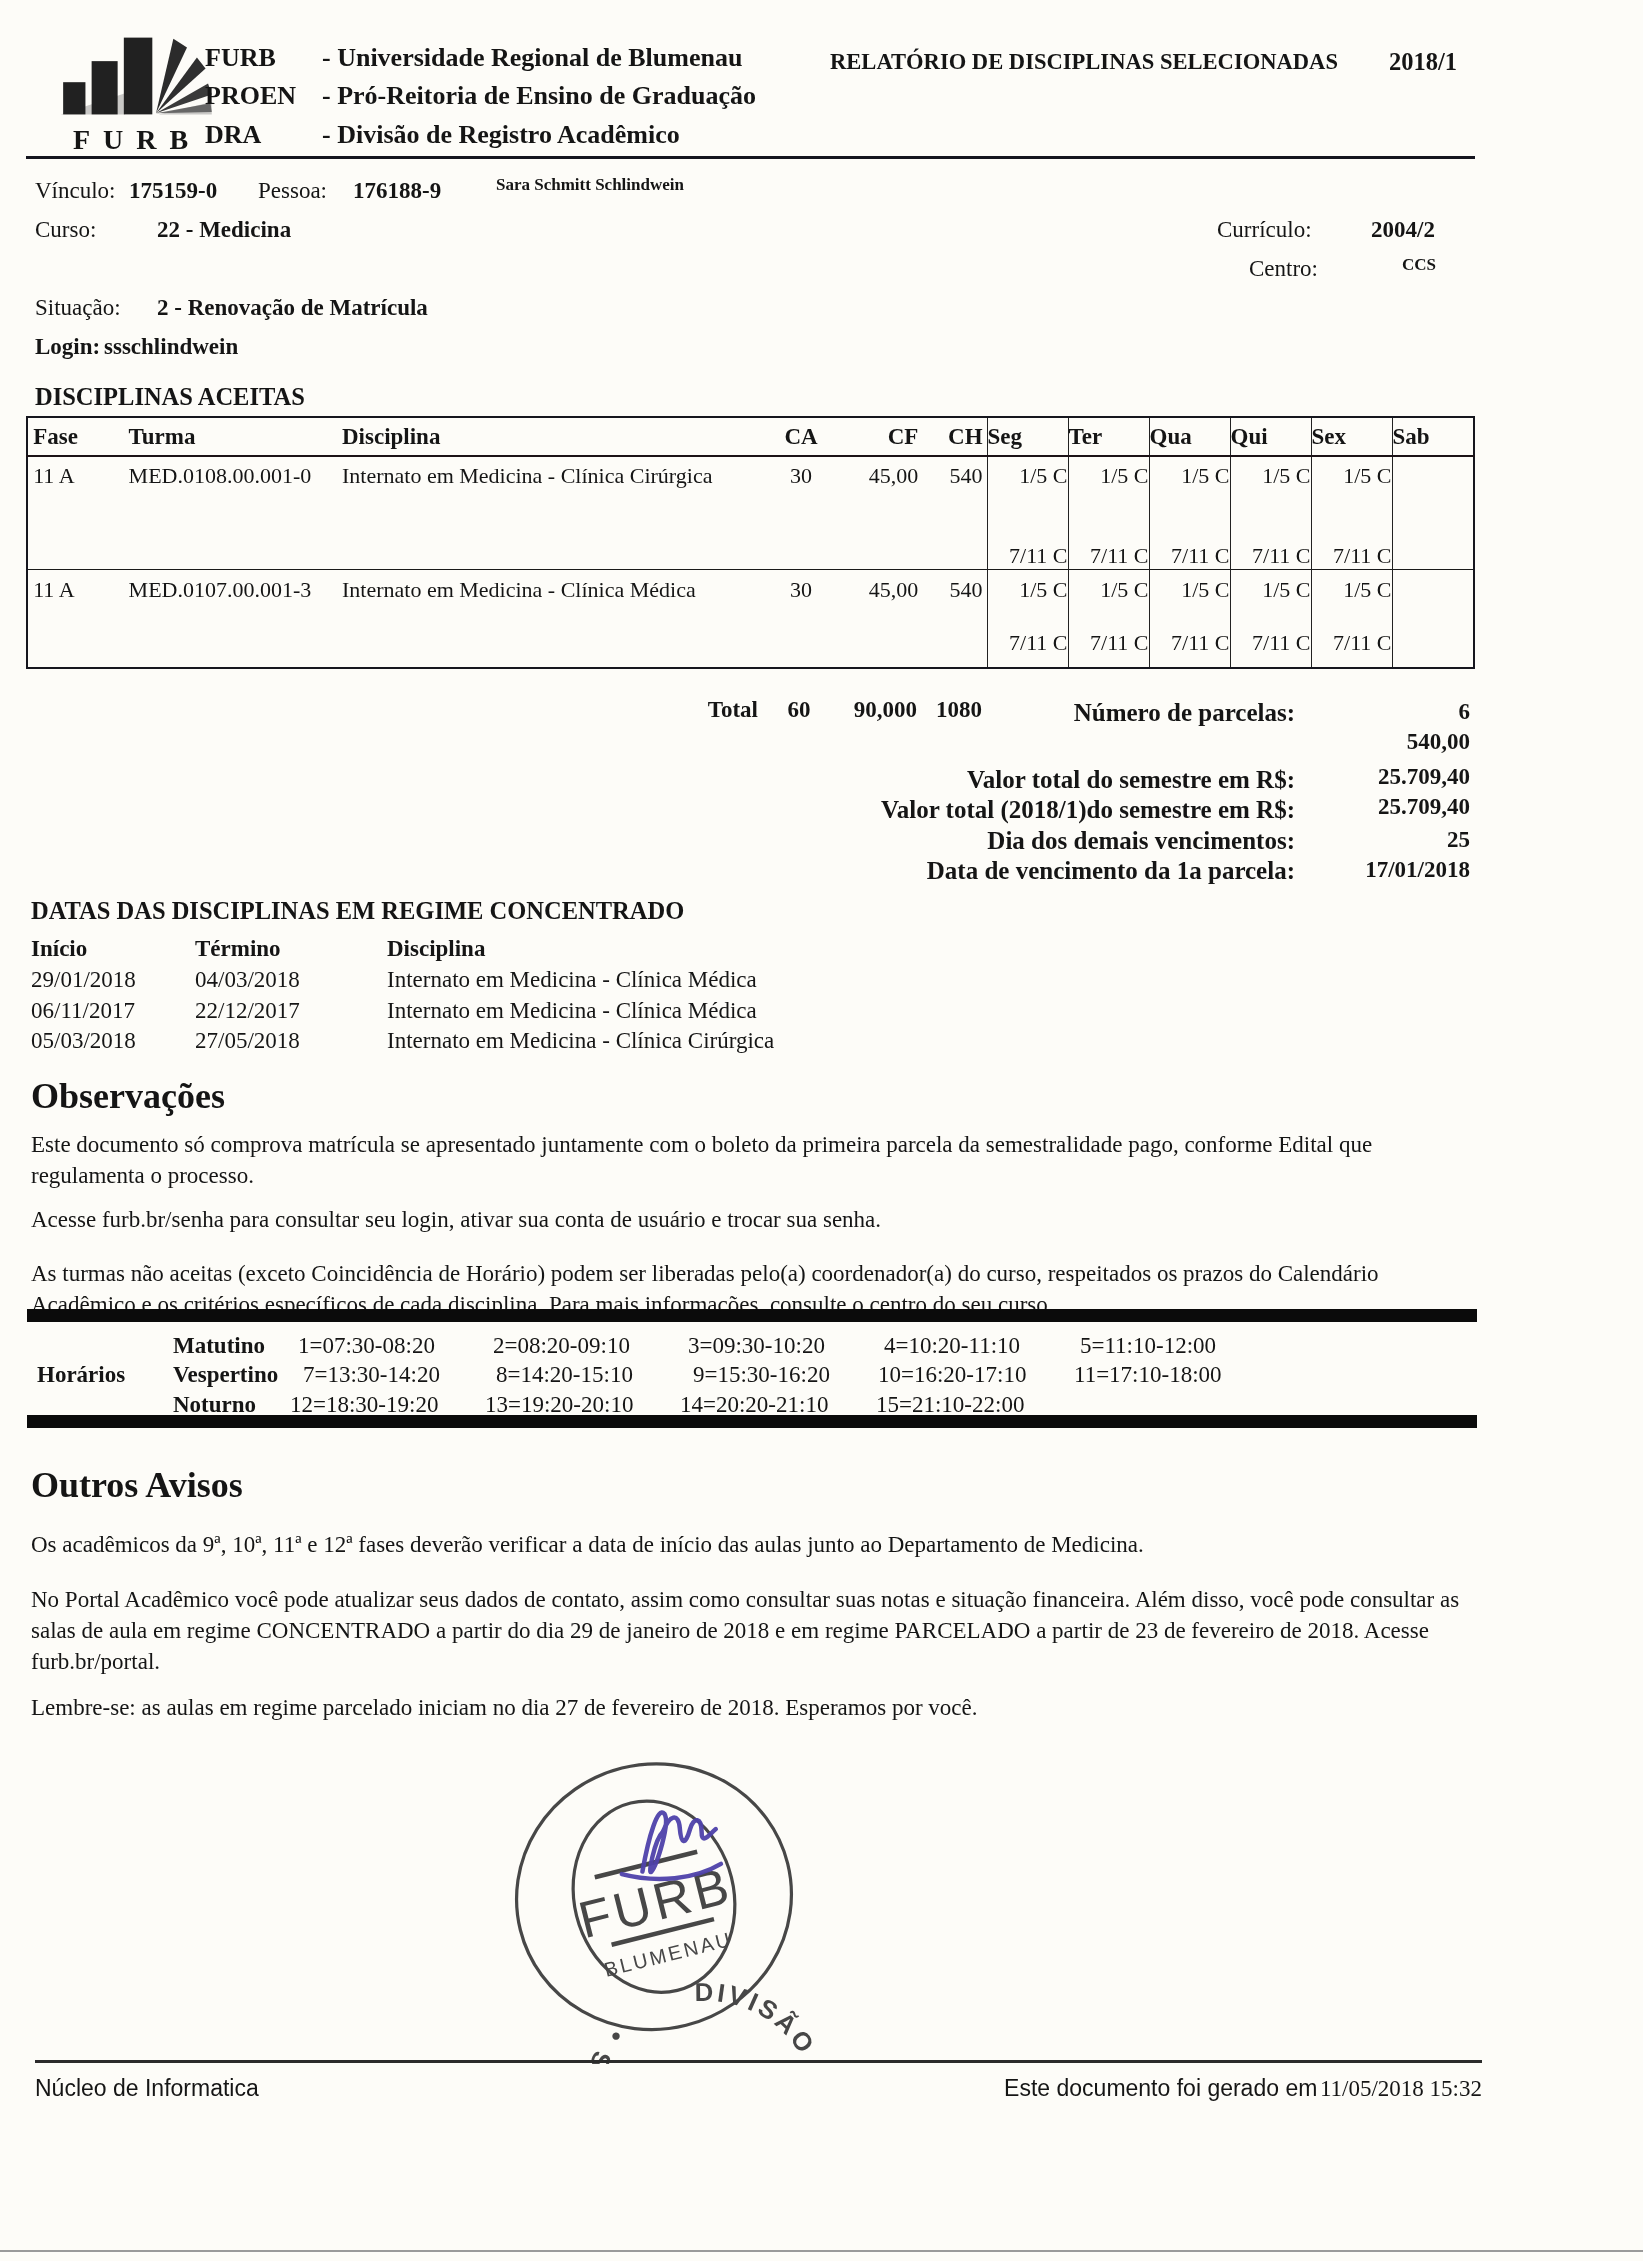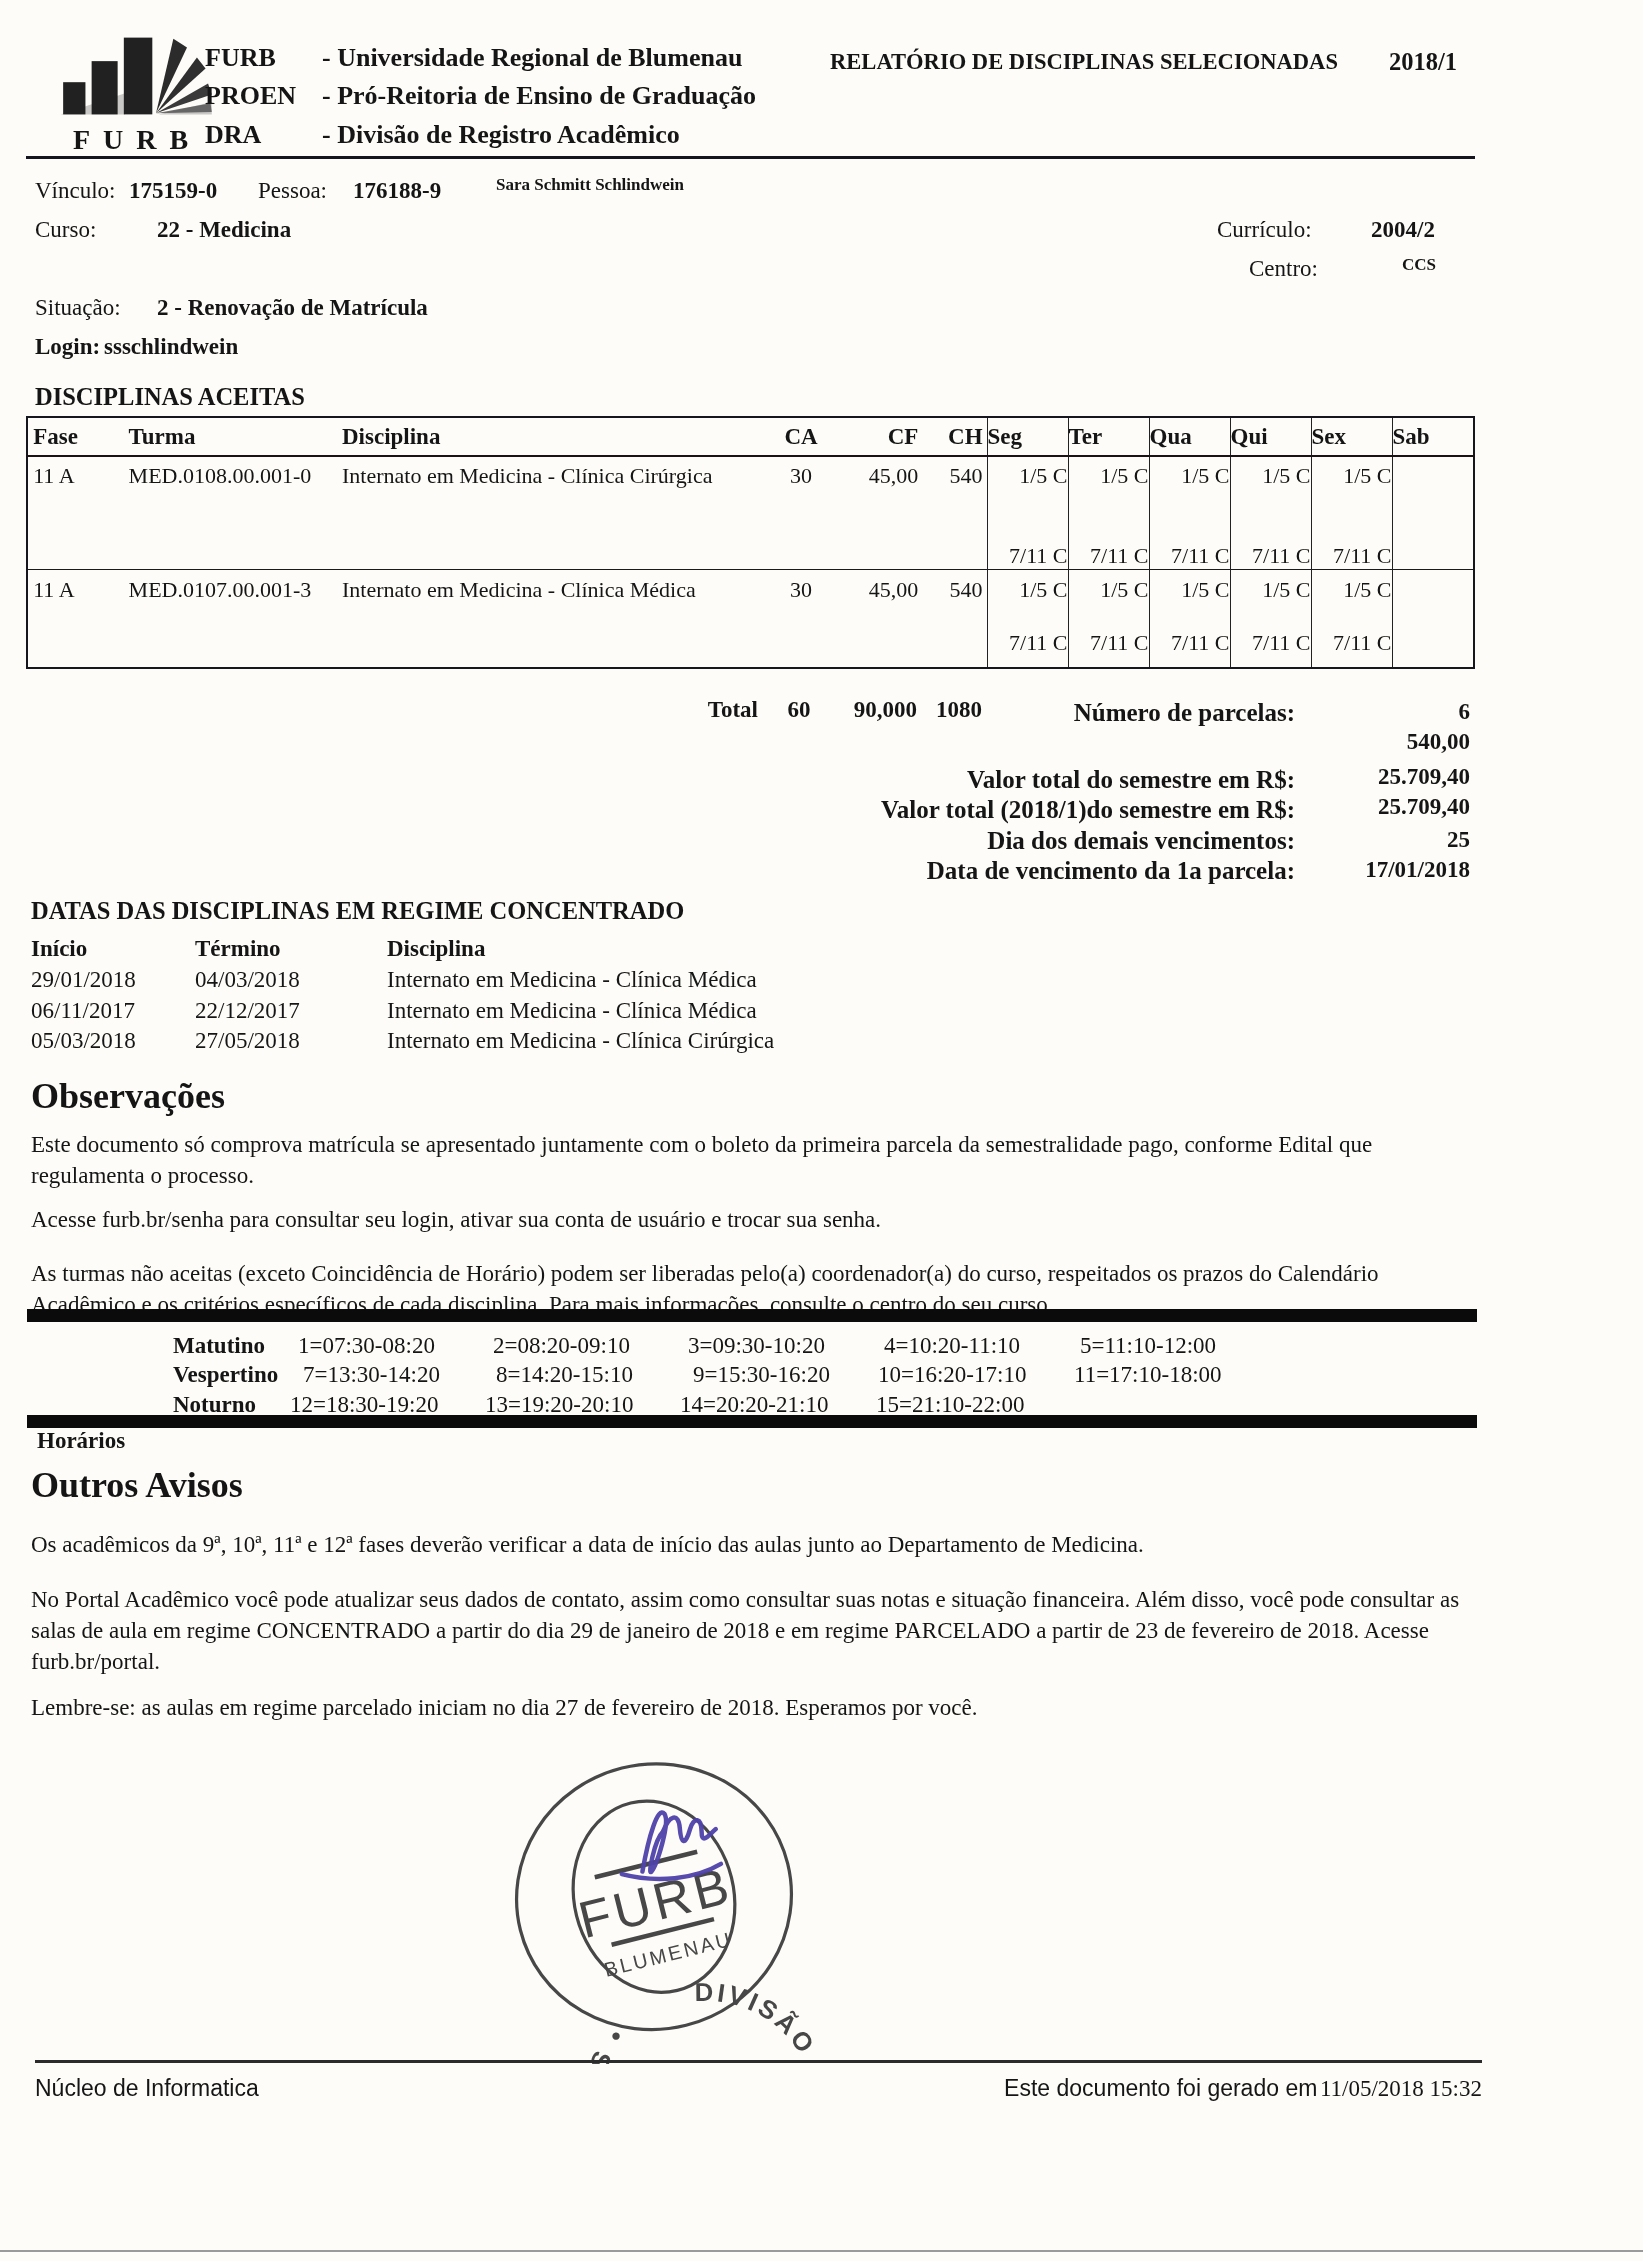--- a/index.html
+++ b/index.html
@@ -233,21 +233,21 @@
   <span class="abs t36" style="left:195px;top:1028px;">27/05/2018</span>
   <span class="abs t36" style="left:387px;top:1028px;">Internato em Medicina - Clínica Cirúrgica</span>
 
   <div class="abs h-big" style="left:31px;top:1075px;">Observações</div>
   <div class="abs para" style="left:31px;top:1129px;">Este documento só comprova matrícula se apresentado juntamente com o boleto da primeira parcela da semestralidade pago, conforme Edital que regulamenta o processo.</div>
   <div class="abs para" style="left:31px;top:1258px;">As turmas não aceitas (exceto Coincidência de Horário) podem ser liberadas pelo(a) coordenador(a) do curso, respeitados os prazos do Calendário Acadêmico e os critérios específicos de cada disciplina. Para mais informações, consulte o centro do seu curso.</div>
   <div class="abs para" style="left:31px;top:1204px;">Acesse furb.br/senha para consultar seu login, ativar sua conta de usuário e trocar sua senha.</div>
 
   <div class="abs blackbar" style="top:1309px;"></div>
 
-  <span class="abs t36 b" style="left:37px;top:1428px;text-align:right;">Horários</span>
+  <span class="abs t36 b" style="left:37px;top:1362px;text-align:right;">Horários</span>
 
   <span class="abs turno" style="top:1333px;">Matutino</span>
   <span class="abs slot" style="left:298px;top:1333px;">1=07:30-08:20</span>
   <span class="abs slot" style="left:493px;top:1333px;">2=08:20-09:10</span>
   <span class="abs slot" style="left:688px;top:1333px;">3=09:30-10:20</span>
   <span class="abs slot" style="left:884px;top:1333px;">4=10:20-11:10</span>
   <span class="abs slot" style="left:1080px;top:1333px;">5=11:10-12:00</span>
 
   <span class="abs turno" style="top:1362px;">Vespertino</span>
   <span class="abs slot" style="left:303px;top:1362px;">7=13:30-14:20</span>

